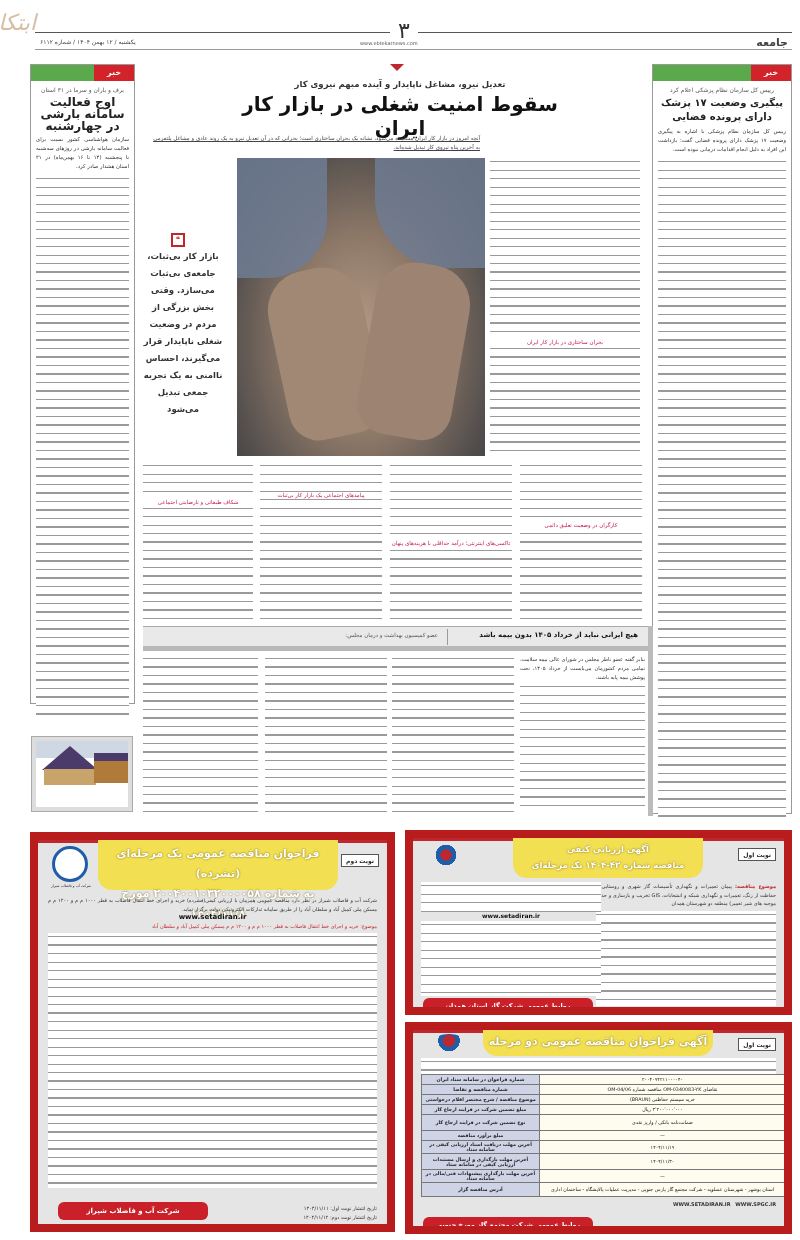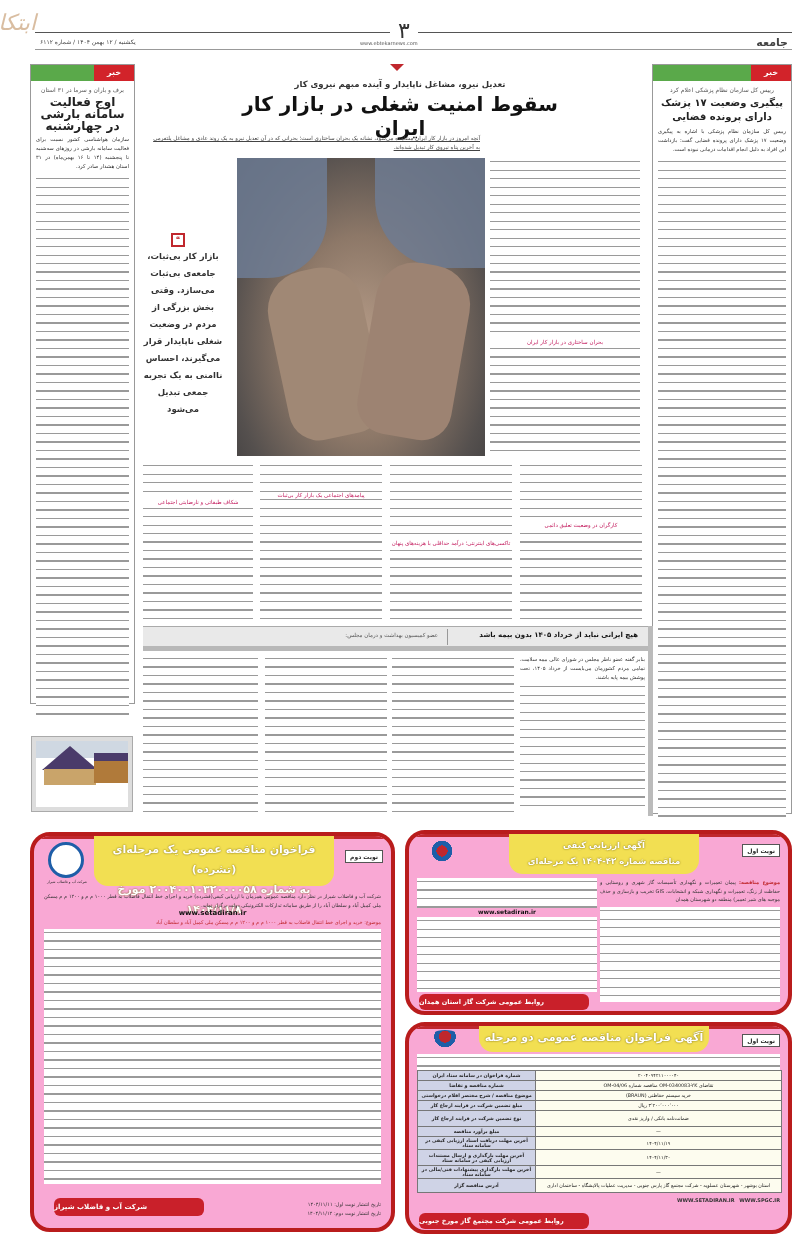--- a/index.html
+++ b/index.html
@@ -32,26 +32,26 @@
 .photo .hand2{position:absolute;left:130px;top:105px;width:95px;height:175px;background:#9d8372;border-radius:40px 40px 30px 30px;transform:rotate(10deg)}
 .quote{position:absolute;left:143px;top:248px;width:80px;text-align:center;font-size:8.5px;font-weight:bold;line-height:17px;color:#333}
 .quote-icon{position:absolute;left:171px;top:233px;width:14px;height:14px;border:2px solid #c0272d;color:#c0272d;font-size:8px;text-align:center;line-height:10px}
 .body-col{position:absolute;font-size:5.2px;line-height:8.8px;text-align:justify;color:#333}
 .strip{position:absolute;left:143px;top:626px;width:505px;height:20px;background:#e9e9e9;border-top:1px solid #aaa}
 .strip .t{position:absolute;right:10px;top:4px;font-size:7px;font-weight:bold;color:#111}
 .strip .s{position:absolute;right:210px;top:5px;font-size:5.5px;color:#555}
 .strip .bar{position:absolute;right:200px;top:2px;width:1px;height:16px;background:#999}
 .gray-bar{position:absolute;left:143px;top:646px;width:505px;height:5px;background:#b8b8b8}
 .vbar{position:absolute;left:648px;top:626px;width:5px;height:190px;background:#bbb}
-.ad{position:absolute;background:#f9a8d4;border:4px solid #b91c1c;border-radius:20px;overflow:hidden}
+.ad{position:absolute;background:#e5e5e5;border:8px solid #b91c1c;border-radius:0;overflow:hidden}
 .ad-frame{position:absolute;border-top:3px solid #c0272d}
 .ad-head{position:absolute;background:#f2df52;border-radius:0 0 14px 14px;text-align:center;color:#fff;font-weight:bold;text-shadow:0 0 2px #6b5a00}
 .nobat{position:absolute;border:1px solid #555;background:#fff;font-size:6px;font-weight:bold;padding:2px 4px;color:#222}
 .ad-txt{position:absolute;font-size:5px;line-height:8.5px;color:#333;text-align:justify}
-.red-btn{position:absolute;background:#c9202a;color:#fff;font-size:7px;font-weight:bold;text-align:left;border-radius:6px;line-height:18px}
+.red-btn{position:absolute;background:#c9202a;color:#fff;font-size:7px;font-weight:bold;text-align:center;border-radius:6px;line-height:18px}
 .ad-logo{position:absolute;border-radius:50%;text-align:center}
 table.tbl{position:absolute;border-collapse:collapse;font-size:4.8px}
 table.tbl td{border:1px solid #777;padding:1px 3px;text-align:center;height:10px}
 table.tbl td.k{background:#cfd3e6;width:118px;font-weight:bold}
 table.tbl td.v{background:#fdfcef}
 .img2{position:absolute;left:32px;top:737px;width:100px;height:74px;background:linear-gradient(#cfd8e2 0 25%,#fff 25%);border:4px solid #ddd;outline:1px solid #aaa}
 .img2 .roof{position:absolute;left:6px;top:5px;width:0;height:0;border-left:28px solid transparent;border-right:28px solid transparent;border-bottom:24px solid #4a3b6a}
 .img2 .wall{position:absolute;left:8px;top:28px;width:52px;height:16px;background:#c9a46a}
 .img2 .house{position:absolute;top:12px;width:12px;height:30px;background:#b07a3a;border-top:8px solid #4a3b6a}
 </style>

